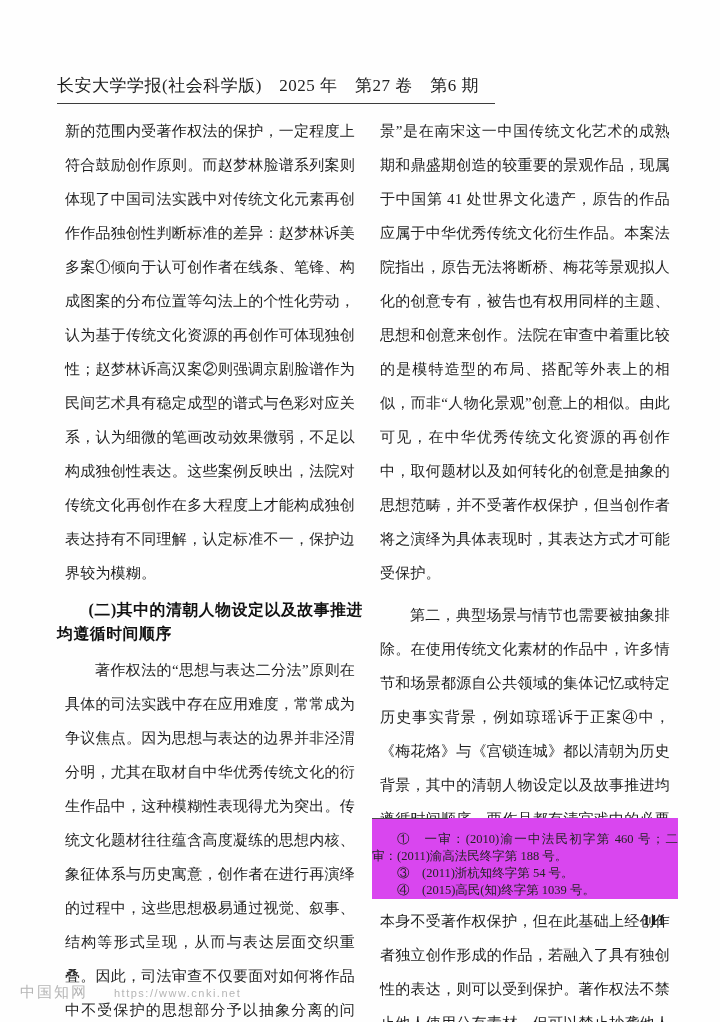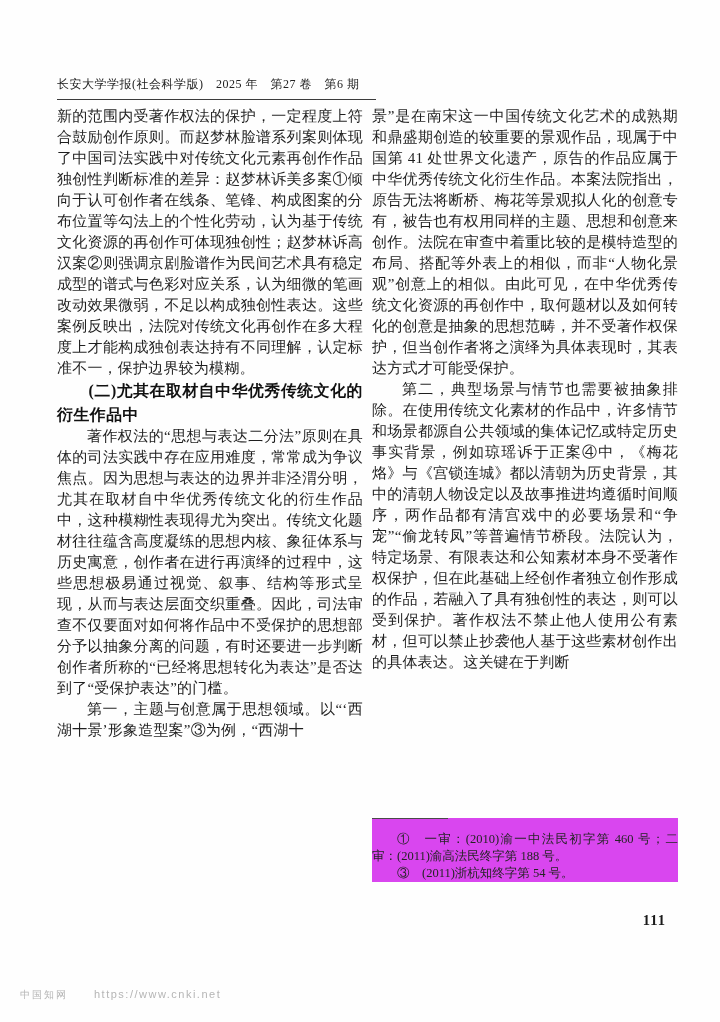--- a/index.html
+++ b/index.html
@@ -11,38 +11,38 @@
     color:#1f1f1f;
     overflow:hidden;
     -webkit-font-smoothing:antialiased;
   }
   
   .header {
     position:absolute; top:74px; left:57px;
   }
   .header-text {
     display:inline-block;
-    font-size:12px;
+    font-size:17px;
     letter-spacing:0.5px;
     color:#222;
     padding:0 16px 6px 0;
     border-bottom:1.6px solid #3c3c3c;
     white-space:nowrap;
   }
   
   .columns {
     position:absolute; top:106px; left:57px; right:42px;
     display:flex; gap:9px;
   }
   .col { width:306px; flex:0 0 306px; }
   .col-right { position:relative; height:912px; }
   .body-p {
-    margin:0;
+    margin:8px;
     font-size:15px;
-    line-height:21px;
+    line-height:34px;
     text-align:justify;
     text-justify:inter-ideograph;
     letter-spacing:0.2px;
   }
   .indent { text-indent:2em; }
   .section-heading {
     margin:0;
     font-size:15.8px;
     font-weight:bold;
     line-height:23.5px;
@@ -73,52 +73,53 @@
     position:absolute; right:12px; top:806px;
     font-size:14.5px; font-weight:bold;
     letter-spacing:1px; color:#1a1a1a;
   }
   
   .watermark {
     position:absolute; left:20px; bottom:20px;
     display:flex; align-items:baseline; gap:26px;
     color:#b5b5b5;
   }
-  .wm-site { font-size:10px; letter-spacing:2px; }
+  .wm-site { font-size:15px; letter-spacing:2px; }
   .wm-url {
     font-family:Liberation Sans, sans-serif;
     font-size:11px; letter-spacing:1.5px;
   }
 </style>
 </head>
 <body>
 
 <div class="page">
 
   <header class="header">
     <span class="header-text">长安大学学报(社会科学版)　2025 年　第27 卷　第6 期</span>
   </header>
 
   <main class="columns">
 
     <section class="col col-left">
       <p class="body-p">新的范围内受著作权法的保护，一定程度上符合鼓励创作原则。而赵梦林脸谱系列案则体现了中国司法实践中对传统文化元素再创作作品独创性判断标准的差异：赵梦林诉美多案①倾向于认可创作者在线条、笔锋、构成图案的分布位置等勾法上的个性化劳动，认为基于传统文化资源的再创作可体现独创性；赵梦林诉高汉案②则强调京剧脸谱作为民间艺术具有稳定成型的谱式与色彩对应关系，认为细微的笔画改动效果微弱，不足以构成独创性表达。这些案例反映出，法院对传统文化再创作在多大程度上才能构成独创表达持有不同理解，认定标准不一，保护边界较为模糊。</p>
-      <h3 class="section-heading">(二)尤其在取材自中华优秀传统文化的衍生作品中</h3>
+      <h3 class="section-heading">(二)其中的清朝人物设定以及故事推进均遵循时间顺序</h3>
       <p class="body-p indent">著作权法的“思想与表达二分法”原则在具体的司法实践中存在应用难度，常常成为争议焦点。因为思想与表达的边界并非泾渭分明，尤其在取材自中华优秀传统文化的衍生作品中，这种模糊性表现得尤为突出。传统文化题材往往蕴含高度凝练的思想内核、象征体系与历史寓意，创作者在进行再演绎的过程中，这些思想极易通过视觉、叙事、结构等形式呈现，从而与表达层面交织重叠。因此，司法审查不仅要面对如何将作品中不受保护的思想部分予以抽象分离的问题，有时还要进一步判断创作者所称的“已经将思想转化为表达”是否达到了“受保护表达”的门槛。</p>
       <p class="body-p indent">第一，主题与创意属于思想领域。以“‘西湖十景’形象造型案”③为例，“西湖十</p>
     </section>
 
     <section class="col col-right">
       <p class="body-p">景”是在南宋这一中国传统文化艺术的成熟期和鼎盛期创造的较重要的景观作品，现属于中国第 41 处世界文化遗产，原告的作品应属于中华优秀传统文化衍生作品。本案法院指出，原告无法将断桥、梅花等景观拟人化的创意专有，被告也有权用同样的主题、思想和创意来创作。法院在审查中着重比较的是模特造型的布局、搭配等外表上的相似，而非“人物化景观”创意上的相似。由此可见，在中华优秀传统文化资源的再创作中，取何题材以及如何转化的创意是抽象的思想范畴，并不受著作权保护，但当创作者将之演绎为具体表现时，其表达方式才可能受保护。</p>
       <p class="body-p indent">第二，典型场景与情节也需要被抽象排除。在使用传统文化素材的作品中，许多情节和场景都源自公共领域的集体记忆或特定历史事实背景，例如琼瑶诉于正案④中，《梅花烙》与《宫锁连城》都以清朝为历史背景，其中的清朝人物设定以及故事推进均遵循时间顺序，两作品都有清宫戏中的必要场景和“争宠”“偷龙转凤”等普遍情节桥段。法院认为，特定场景、有限表达和公知素材本身不受著作权保护，但在此基础上经创作者独立创作形成的作品，若融入了具有独创性的表达，则可以受到保护。著作权法不禁止他人使用公有素材，但可以禁止抄袭他人基于这些素材创作出的具体表达。这关键在于判断</p>
 
       <div class="fn-area">
         <div class="fn-sep"></div>
         <p class="footnote">①　一审：(2010)渝一中法民初字第 460 号；二审：(2011)渝高法民终字第 188 号。</p>
         <p class="footnote">③　(2011)浙杭知终字第 54 号。</p>
+        <p class="footnote">④　(2015)高民(知)终字第 1039 号。</p>
       </div>
 
       <div class="page-number">111</div>
     </section>
 
   </main>
 
   <footer class="watermark">
     <span class="wm-site">中国知网</span>
     <span class="wm-url">https://www.cnki.net</span>

